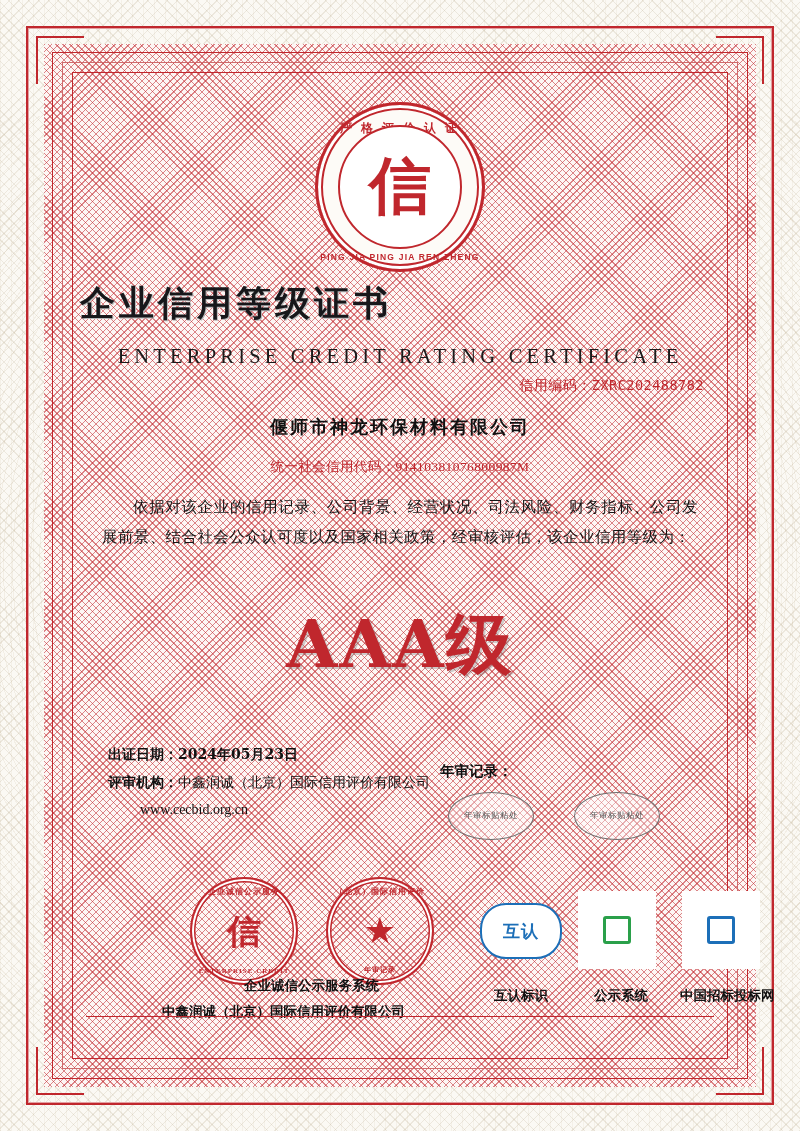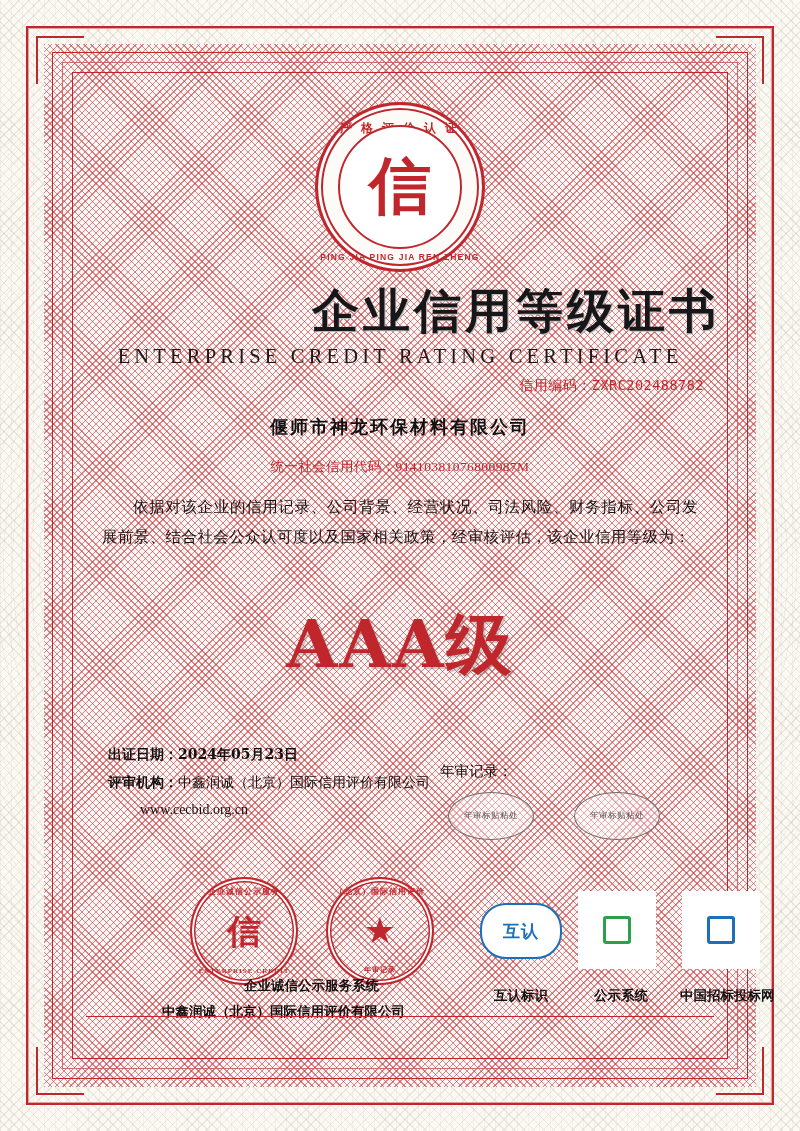--- a/index.html
+++ b/index.html
@@ -150,24 +150,24 @@
     color: #c0272d;
     font-size: 9px;
     letter-spacing: 2px;
   }
 
   
   .title-cn {
     position: absolute;
     top: 200px;
     left: 0; right: 0;
-    text-align: right;
-    font-family: "DejaVu Serif", serif;
-    font-weight: bold;
-    font-size: 47px;
+    text-align: left;
+    font-family: "DejaVu Serif", serif;
+    font-weight: bold;
+    font-size: 35px;
     letter-spacing: 4px;
     color: #17171a;
     text-shadow: 1px 1px 0 #b9b9b9;
   }
   .title-en {
     position: absolute;
     top: 265px;
     left: 0; right: 0;
     text-align: center;
     font-family: "Liberation Serif", serif;
@@ -258,21 +258,21 @@
     font-family: "Liberation Serif", serif;
   }
 
   
   .annual {
     position: absolute;
     top: 682px;
     left: 360px;
     font-family: "DejaVu Serif", serif;
     font-size: 14.5px;
-    font-weight: normal;
+    font-weight: bold;
     color: #111;
   }
   .annual-circles {
     position: absolute;
     top: 712px;
     left: 368px;
     display: flex;
     gap: 40px;
   }
   .annual-circle {

